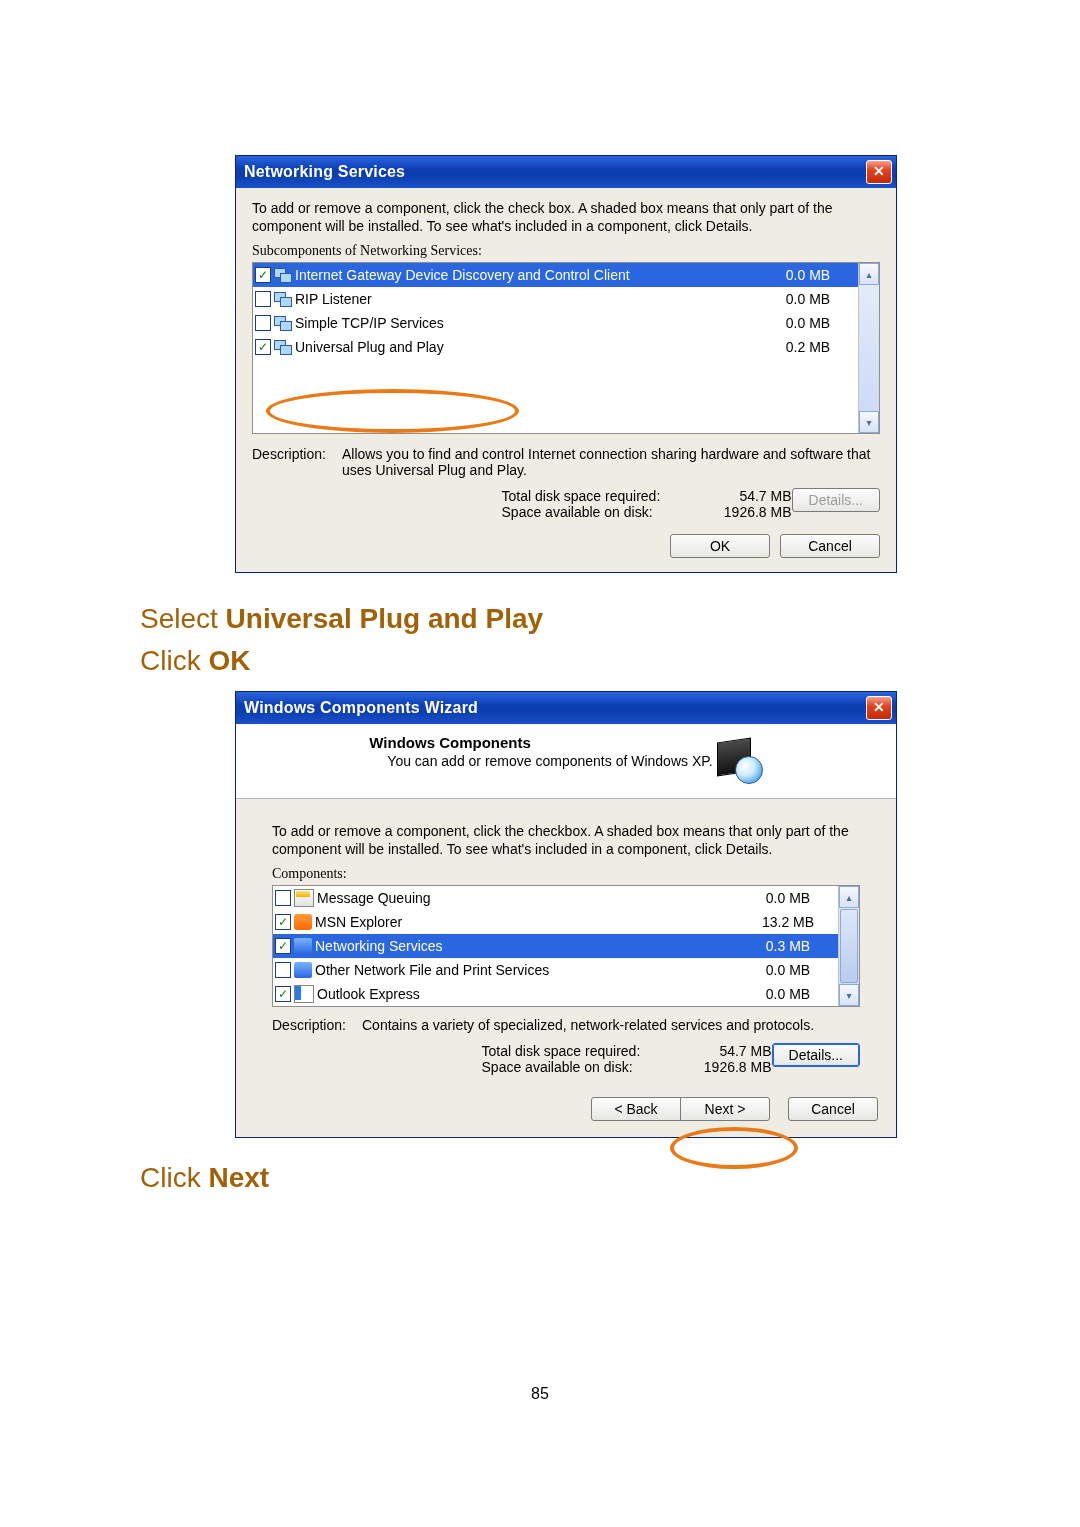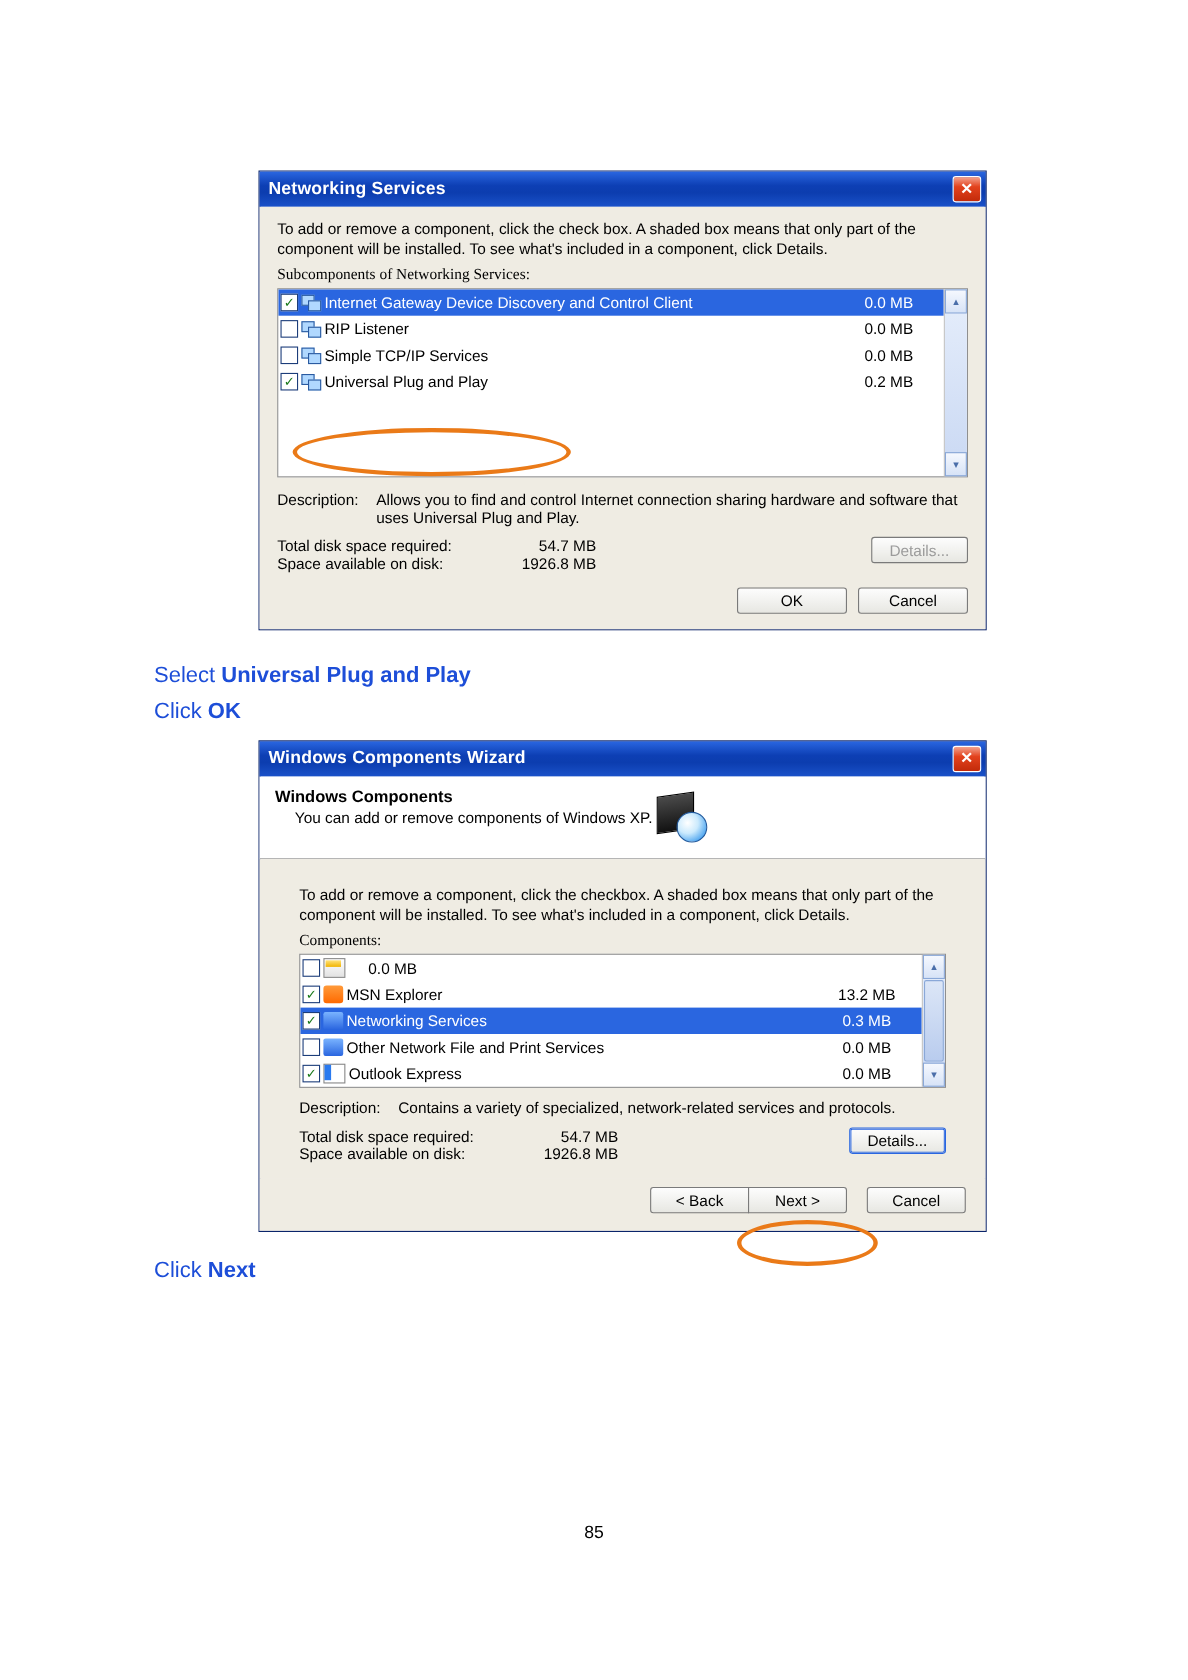--- a/index.html
+++ b/index.html
@@ -18,24 +18,24 @@
   .page-number {
     position: absolute;
     bottom: 40px;
     left: 0;
     width: 100%;
     text-align: center;
     font-size: 16px;
     color: #000;
   }
   .caption {
-    font-size: 20px;
+    font-size: 28px;
     margin: 28px 0 10px 140px;
     width: 800px;
-    color: #1d4ed8;
+    color: #a16207;
   }
   .caption .bold { font-weight: bold; }
 
   
   .dialog {
     width: 738px;
     margin: 0 auto;
     border: 1px solid #0a246a;
     background: linear-gradient(#fefefe, #f3f3ef);
     font-family: "Tahoma", "Segoe UI", Arial, sans-serif;
@@ -139,21 +139,21 @@
   .desc-block { display: flex; margin-top: 12px; }
   .desc-label { width: 90px; }
   .desc-text { flex: 1; }
 
   .metrics {
     margin-top: 10px;
     display: flex;
     align-items: flex-start;
   }
   .metrics-left { flex: 1; }
-  .metrics-left .mrow { display: flex; }
+  .metrics-left .mrow { display: flex; justify-content: flex-end; }
   .metrics-left .mlabel { width: 200px; }
   .metrics-left .mval { width: 90px; text-align: right; }
   .btn {
     border: 1px solid #7a7a7a;
     background: linear-gradient(#fdfdfd, #e7e7e2);
     padding: 3px 16px;
     font-family: inherit;
     font-size: 14px;
     border-radius: 3px;
     color: #000;
@@ -210,21 +210,21 @@
     border-radius: 50%;
     pointer-events: none;
   }
 
   
   .wiz-header {
     background: #fff;
     border-bottom: 1px solid #b5b5b5;
     padding: 10px 14px 14px 14px;
     display: flex;
-    justify-content: flex-start;
+    justify-content: center;
     align-items: flex-start;
   }
   .wiz-header .titles .h1 { font-weight: bold; font-size: 15px; }
   .wiz-header .titles .h2 { font-size: 14px; margin-left: 18px; margin-top: 2px; }
   .wiz-icon {
     width: 50px; height: 50px;
     position: relative;
   }
   .wiz-icon .box {
     position:absolute; left:4px; top:6px; width:32px; height:32px;
@@ -358,20 +358,21 @@
         </div>
       </div>
       <div class="wiz-body">
         <div class="instr">To add or remove a component, click the checkbox.  A shaded box means that only part of the component will be installed.  To see what's included in a component, click Details.</div>
         <div class="listlabel"><span>Components:</span></div>
         <div class="listbox listbox-short">
           <div class="list-items" id="d2-items">
               <div class="row">
                 <span class="chk"></span>
                 <span class="icon-net ic-env"></span>
+                <span class="lbl">Message Queuing</span>
                 <span class="size">0.0 MB</span>
               </div>
               <div class="row">
                 <span class="chk">✓</span>
                 <span class="icon-net ic-msn"></span>
                 <span class="lbl">MSN Explorer</span>
                 <span class="size">13.2 MB</span>
               </div>
               <div class="row sel">
                 <span class="chk">✓</span>

